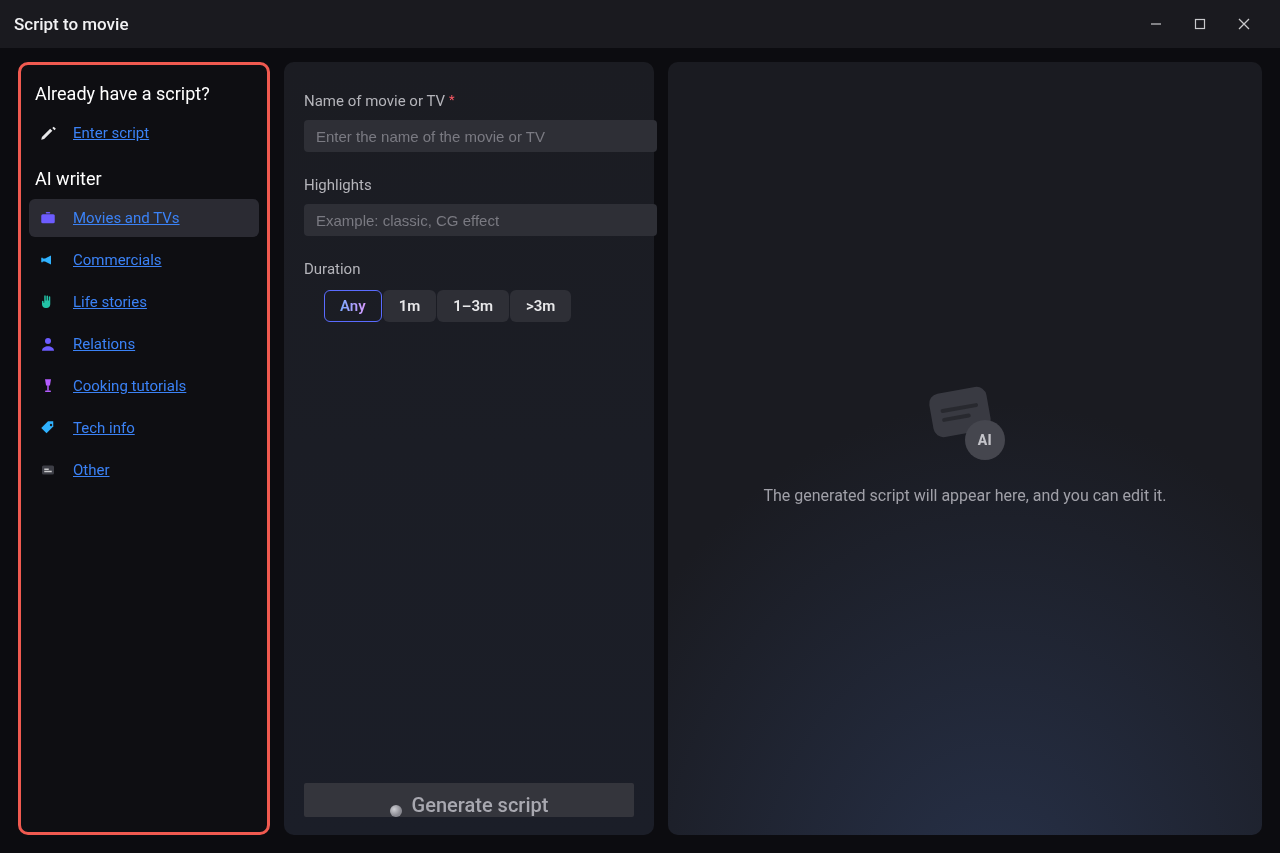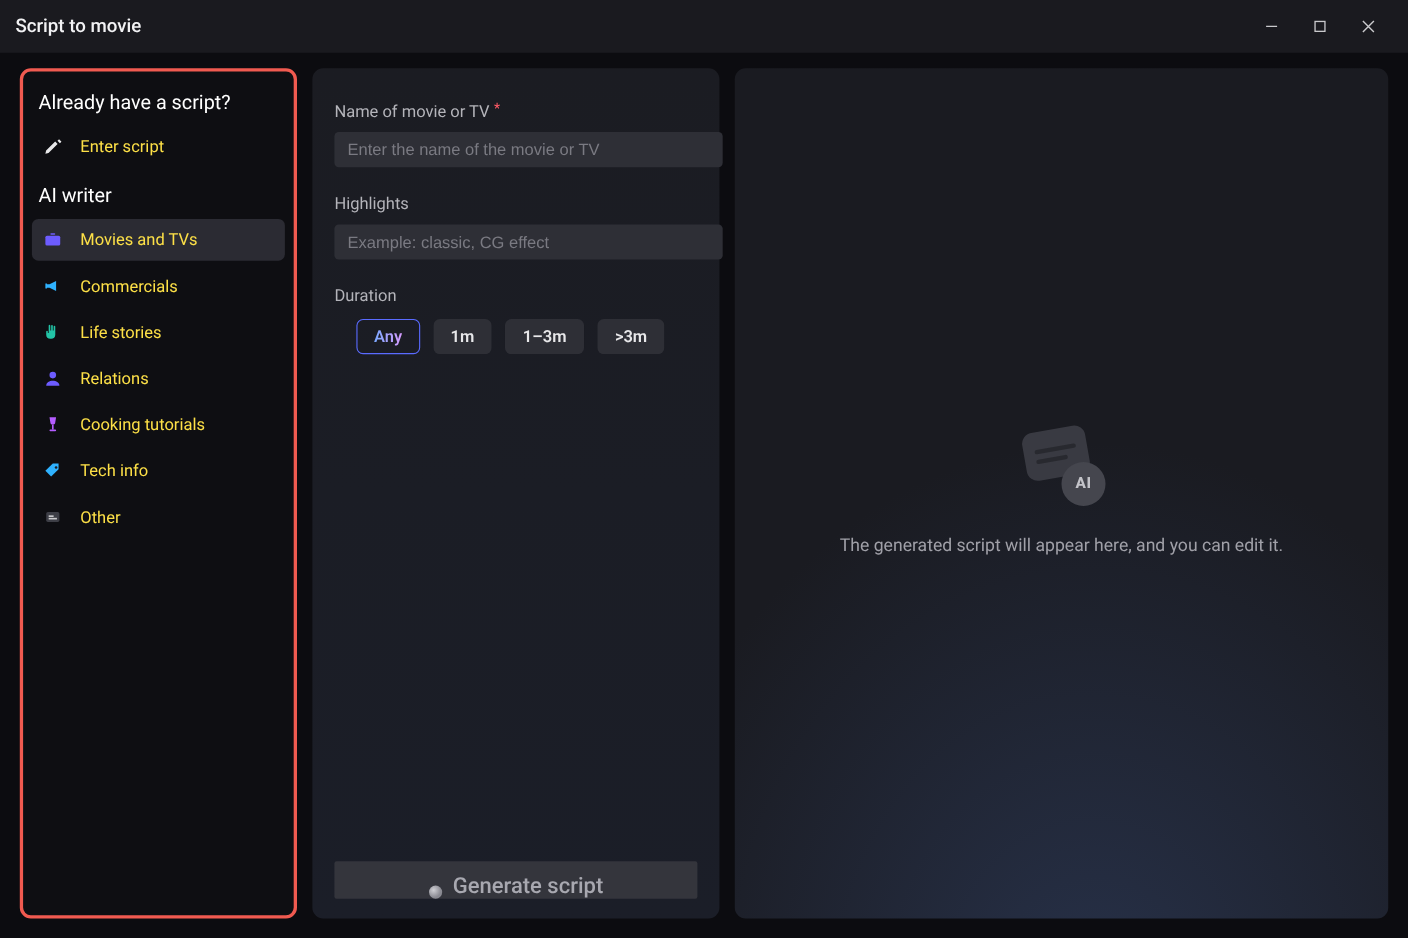--- a/index.html
+++ b/index.html
@@ -42,22 +42,23 @@
   .section-label {
     color: #ffffff;
     font-size: 18px;
     padding: 6px 6px 10px 6px;
   }
   .sb-item {
     display: flex; align-items: center; gap: 14px;
     height: 38px;
     padding: 0 8px;
     border-radius: 6px;
-    color: #fde047;
+    color: #3b82f6;
     font-size: 15px;
+    text-decoration: underline;
   }
   .sb-item .icon-slot {
     width: 22px; height: 22px;
     display: flex; align-items: center; justify-content: center;
     flex-shrink: 0;
   }
   .sb-item.selected { background: #2b2b33; }
   .sb-items { display: flex; flex-direction: column; gap: 4px; }
 
   .panel {
@@ -83,21 +84,21 @@
     width: 353px; height: 32px;
     background: #2e2f36;
     border: none; outline: none;
     border-radius: 4px;
     padding: 0 12px;
     color: #d6d6da;
     font-size: 15px;
   }
   .text-input::placeholder { color: #7a7a82; }
 
-  .chipset { display: flex; gap: 12px; margin-top: 2px; padding-left: 20px; }
+  .chipset { display: flex; gap: 1px; margin-top: 2px; padding-left: 20px; }
   .chip {
     height: 32px;
     padding: 0 15px;
     border-radius: 6px;
     background: #2e2f36;
     color: #e8e8ea;
     font-size: 15px; font-weight: 600;
     display: flex; align-items: center; justify-content: center;
     border: 1px solid transparent;
   }

